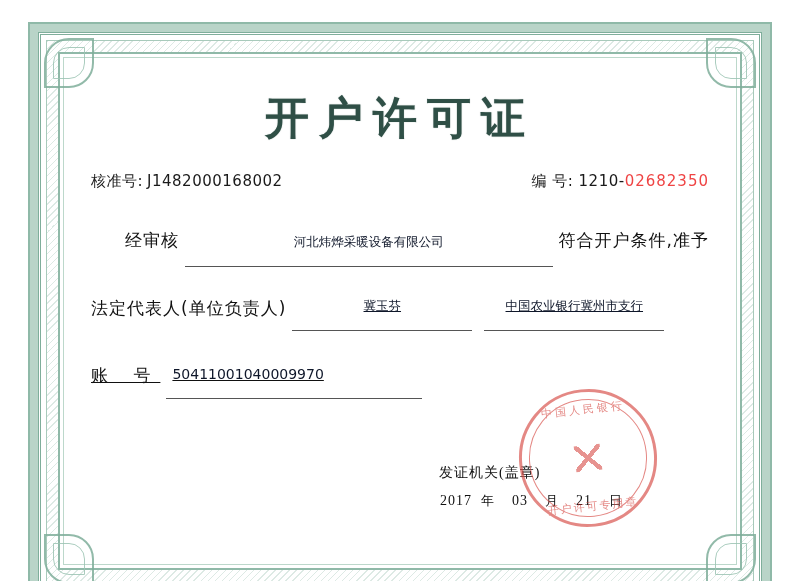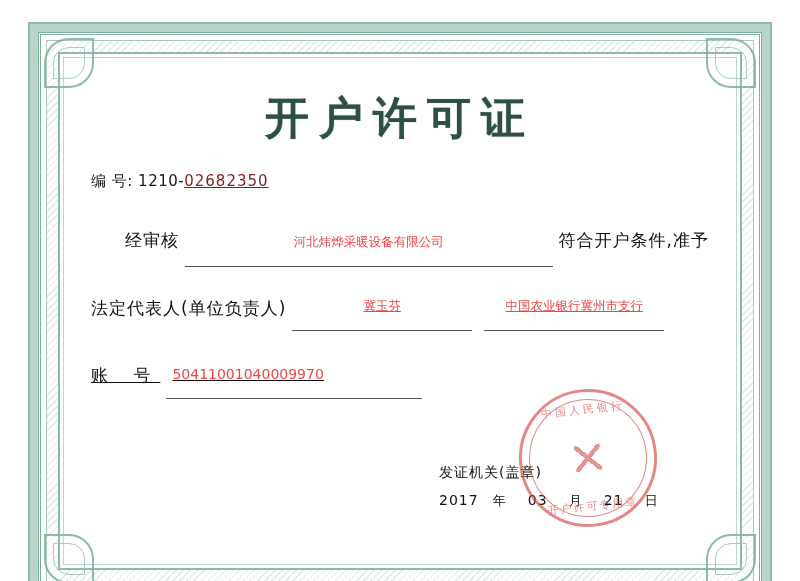--- a/index.html
+++ b/index.html
@@ -126,23 +126,22 @@
     align-items: baseline;
     margin-top: 24px;
     padding: 0 18px;
     font-size: 15px;
     color: #1a1a1a;
   }
   .code-left { letter-spacing: 0.5px; }
   .code-left .val { margin-left: 4px; }
   .code-right { letter-spacing: 0.5px; }
   .code-right .num-red {
-    color: #7f1d1d;
+    color: #ef4444;
     letter-spacing: 1px;
-    text-decoration: underline;
   }
 
   .body-block {
     margin-top: 26px;
     padding: 0 18px;
     font-size: 17px;
     color: #111;
     line-height: 46px;
   }
 
@@ -152,21 +151,21 @@
     white-space: nowrap;
   }
   .indent { display: inline-block; width: 34px; }
   .lbl { letter-spacing: 1px; }
   .fill {
     flex: 1;
     border-bottom: 1px solid #555;
     margin: 0 6px;
     text-align: center;
     font-size: 13px;
-    color: #ef4444;
+    color: #0f172a;
     padding-bottom: 1px;
     min-width: 40px;
   }
   .fill.small { font-size: 12.5px; }
 
   .line2 {
     letter-spacing: 1px;
   }
 
   .line3 {
@@ -194,29 +193,30 @@
 
   
   .issuer-block {
     position: absolute;
     right: 58px;
     bottom: 42px;
     width: 230px;
     font-size: 14px;
     color: #111;
     line-height: 24px;
+    font-family: Liberation Serif, serif;
   }
   .issuer-line {
     letter-spacing: 1px;
     text-align: left;
   }
   .date-line {
     display: flex;
     align-items: baseline;
-    gap: 14px;
+    gap: 8px;
     margin-top: 4px;
     letter-spacing: 1px;
   }
   .date-line .dnum { min-width: 34px; text-align: center; }
   .date-line .dunit { font-size: 13px; }
 
   
   .seal {
     position: absolute;
     right: 70px;
@@ -274,20 +274,23 @@
   <div class="corner tl"></div>
   <div class="corner tr"></div>
   <div class="corner bl"></div>
   <div class="corner br"></div>
 
   <div class="content">
 
     <div class="doc-title">开户许可证</div>
 
     <div class="row-codes">
+      <div class="code-left">
+        <span>核准号:</span><span class="val">J1482000168002</span>
+      </div>
       <div class="code-right">
         <span>编 号:</span>
         <span>1210-</span><span class="num-red">02682350</span>
       </div>
     </div>
 
     <div class="body-block">
 
       <div class="line1">
         <span class="indent"></span>

